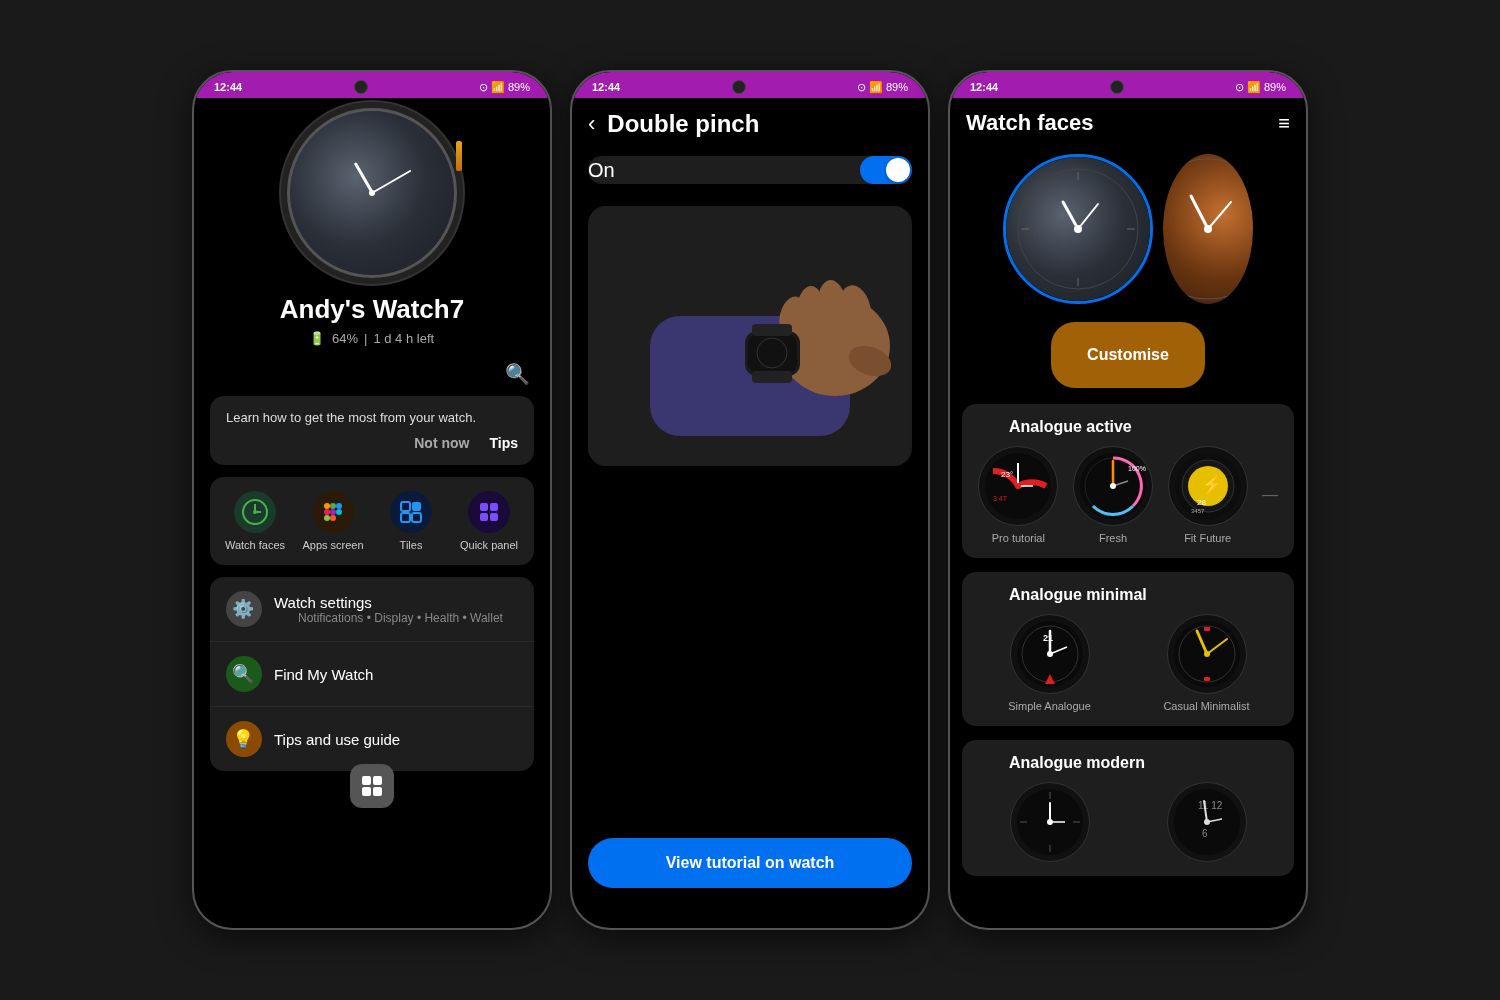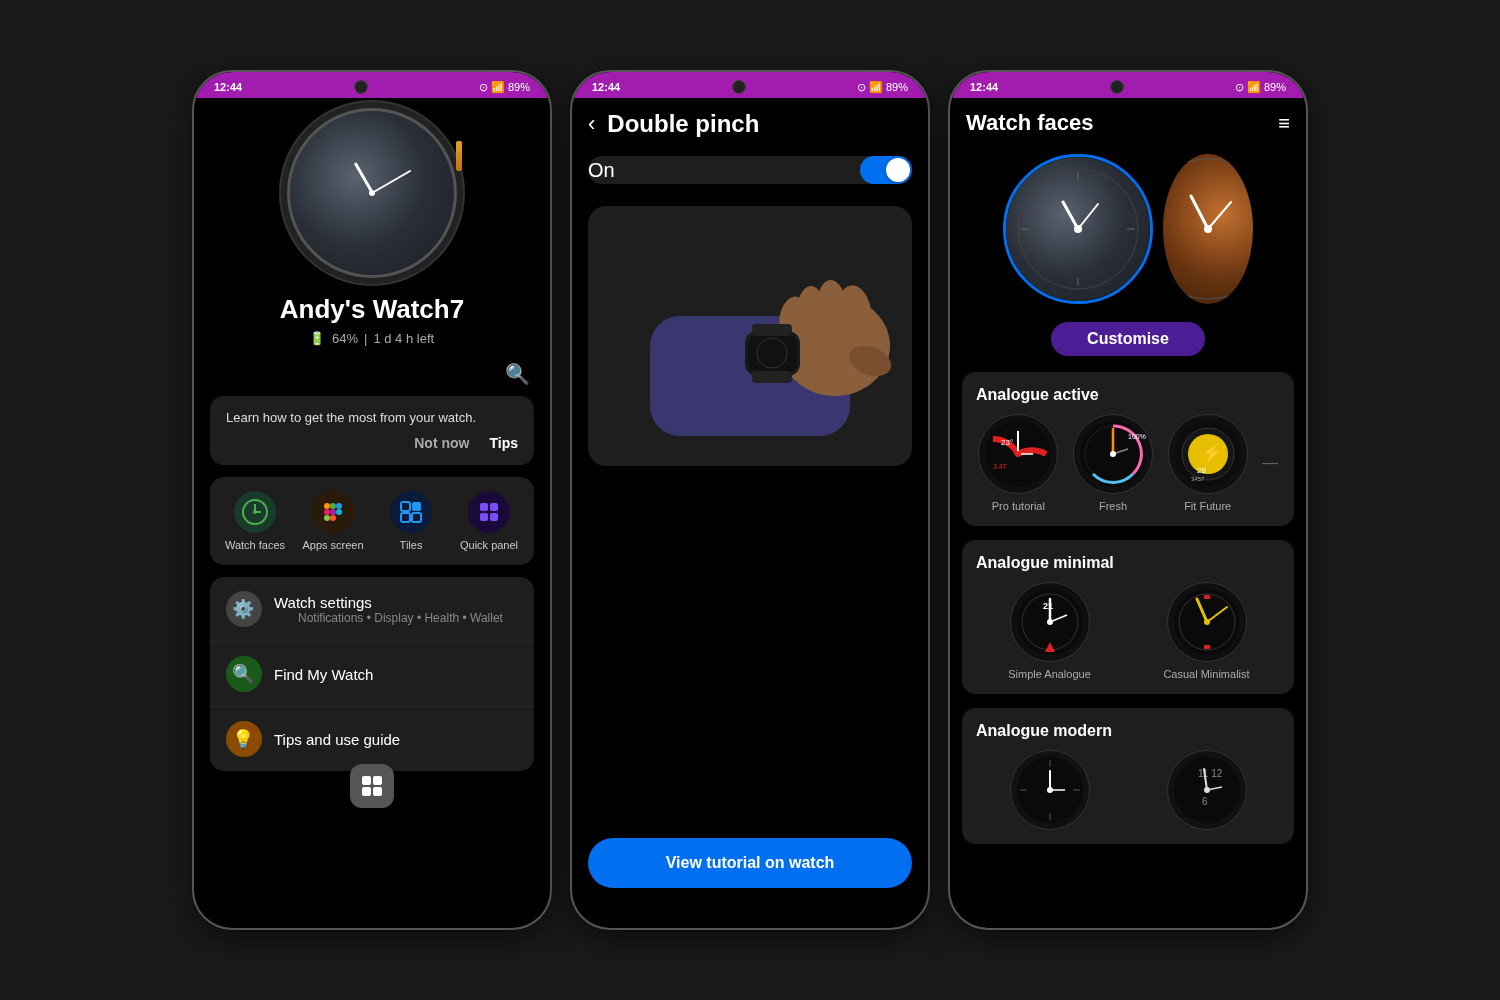--- a/index.html
+++ b/index.html
@@ -263,38 +263,38 @@
     .wf-preview-item.selected { border: 3px solid #0070f0; }
     .wf-preview-item.partial { width: 80px; overflow: hidden; border-radius: 50%; }
     .wf-clock-bg {
       width: 100%; height: 100%;
       display: flex; align-items: center; justify-content: center;
       position: relative;
     }
     .wf-bg-1 { background: radial-gradient(circle at 40% 40%, #5a6370, #2a2f38, #1a1e24); }
     .wf-bg-2 { background: radial-gradient(circle at 60% 40%, #c47030, #6a3510, #2a1808); }
     .customise-btn {
-      background: #4c1d95;
+      background: #a16207;
       color: #fff;
       border: none;
       border-radius: 24px;
-      padding: 8px 36px;
+      padding: 24px 36px;
       font-size: 16px;
       font-weight: 600;
       cursor: pointer;
       display: block;
       margin: 8px auto;
     }
     .faces-section {
       margin: 8px 12px;
       background: #1e1e1e;
       border-radius: 14px;
       padding: 14px;
     }
-    .section-title { color: #fff; font-size: 16px; font-weight: 600; margin-bottom: 10px; }
+    .section-title { color: #fff; font-size: 16px; font-weight: 600; margin-bottom: 10px; margin-left: 33px; }
     .faces-grid {
       display: flex; gap: 10px;
       overflow: hidden;
     }
     .face-item {
       display: flex; flex-direction: column;
       align-items: center; gap: 6px;
       flex: 1;
     }
     .face-thumb {

